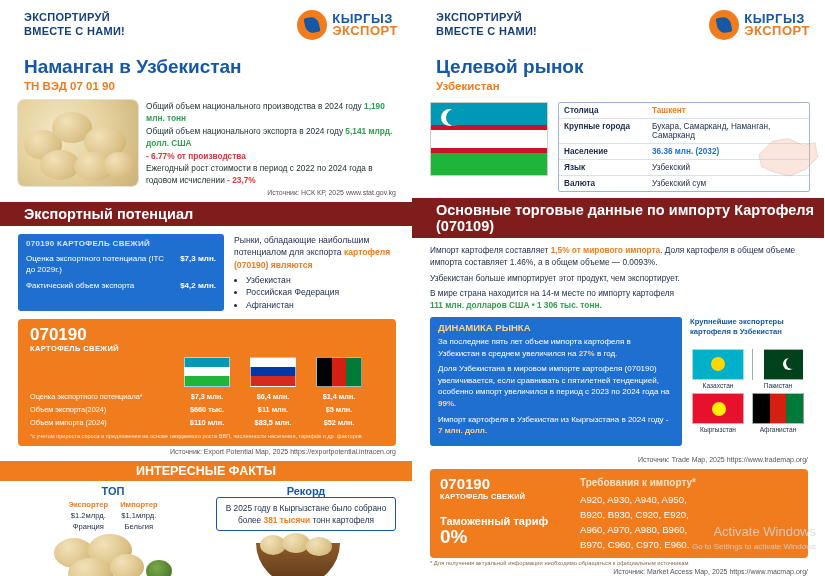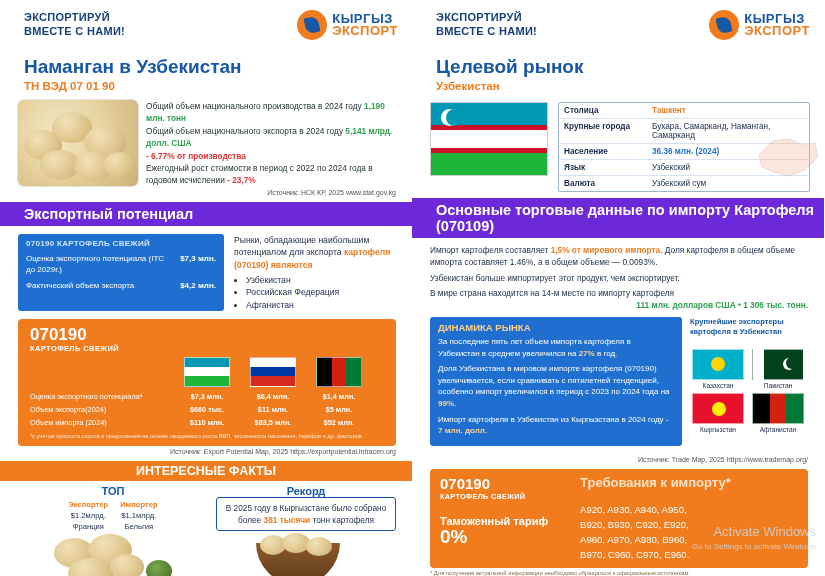--- a/index.html
+++ b/index.html
@@ -37,21 +37,21 @@
   .potato-photo{width:120px;height:86px;border-radius:6px;background:radial-gradient(circle at 35% 35%, #f4e7c6 0%, #e6d39f 45%, #cbb177 100%);position:relative;overflow:hidden;flex:none;box-shadow:0 0 0 1px #e2e2e2;}
   .potato{position:absolute;border-radius:50%;background:radial-gradient(circle at 35% 30%, #f2e2b8, #d9be83 70%, #bb9c5f 100%);}
   .stats{flex:1;font-size:8.3px;line-height:12.4px;color:#233;}
   .green{color:#2e9e4f;font-weight:bold;}
   .orange{color:#f07c1e;font-weight:bold;}
   .red{color:#d33;font-weight:bold;}
   .src{font-size:7px;color:#555;text-align:right;padding:2px 16px 0 0;}
 
   
   .band{background:#1657a6;color:#fff;font-size:14.5px;font-weight:bold;padding:4px 0 4px 24px;margin-top:6px;}
-  .band.green-band{background:#6d28d9;}
+  .band.green-band{background:#7f1d1d;}
 
   
   .pot-wrap{display:flex;gap:10px;padding:8px 16px 0 18px;}
   .blue-card{width:206px;background:#1f6fd0;color:#fff;border-radius:3px;padding:5px 8px;box-sizing:border-box;}
   .blue-card .code{font-size:8px;font-weight:bold;color:#cfe4ff;letter-spacing:.3px;}
   .blue-card .line{font-size:8px;margin-top:5px;display:flex;justify-content:space-between;gap:6px;line-height:11px;}
   .blue-card .line .val{font-weight:bold;white-space:nowrap;}
   .pot-text{flex:1;font-size:8.6px;line-height:12.4px;}
   .pot-text ul{margin:3px 0 0 12px;padding:0;}
   .pot-text li{margin:0;}
@@ -102,21 +102,21 @@
   .exp-cell{width:56px;text-align:center;font-size:6.6px;}
   .exp-cell .flag{width:52px;height:31px;margin-bottom:2px;}
 
   .tariff{margin:6px 16px 0 18px;background:#f07c1e;border-radius:4px;color:#fff;display:flex;padding:6px 10px;}
   .tariff .lft{width:140px;}
   .tariff .code{font-size:15px;font-weight:bold;line-height:17px;}
   .tariff .csub{font-size:7.3px;font-weight:bold;letter-spacing:.3px;}
   .tariff .tname{font-size:11px;font-weight:bold;margin-top:14px;}
   .tariff .tval{font-size:19px;font-weight:bold;line-height:20px;}
   .tariff .rgt{flex:1;font-size:9.6px;line-height:15px;}
-  .tariff .rgt .h{font-size:13px;font-weight:bold;color:#ffe2c4;margin-bottom:12px;}
+  .tariff .rgt .h{font-size:10px;font-weight:bold;color:#ffe2c4;margin-bottom:2px;}
   .tariff-note{font-size:5.8px;color:#8a6a45;padding:2px 16px 0 18px;}
 
   .wm{position:absolute;right:8px;bottom:22px;font-size:13px;color:#cfd6dd;opacity:.85;line-height:15px;text-align:right;pointer-events:none;}
 
   .map-ghost{position:absolute;right:2px;top:128px;width:70px;height:60px;opacity:.35;}
 </style>
 </head>
 <body>
 
 <div class="page">
@@ -311,42 +311,42 @@
         <div class="r">
           <div class="k">Столица</div>
           <div class="v"><span class="o">Ташкент</span></div>
         </div>
         <div class="r">
           <div class="k">Крупные города</div>
           <div class="v">Бухара, Самарканд, Наманган, Самарканд</div>
         </div>
         <div class="r">
           <div class="k">Население</div>
-          <div class="v"><span class="b">36.36 млн. (2024)</span></div>
+          <div class="v"><span class="b">36.36 млн. (2032)</span></div>
         </div>
         <div class="r">
           <div class="k">Язык</div>
           <div class="v">Узбекский</div>
         </div>
         <div class="r">
           <div class="k">Валюта</div>
           <div class="v">Узбекский сум</div>
         </div>
       </div>
     </div>
 
     <div class="band green-band">Основные торговые данные по импорту Картофеля (070109)</div>
 
     <div class="trade-txt">
       <p style="margin:0 0 4px 0;">
         <span>Импорт картофеля составляет </span><span class="orange">1,5% от мирового импорта</span><span>. Доля картофеля в общем объеме импорта составляет 1.46%, а в общем объеме — 0.0093%.</span>
       </p>
       <p style="margin:0 0 2px 0;">Узбекистан больше импортирует этот продукт, чем экспортирует.</p>
       <p style="margin:0;">В мире страна находится на 14-м месте по импорту картофеля</p>
-      <p style="margin:0;text-align:right;" class="green">111 млн. долларов США • 1 306 тыс. тонн.</p>
+      <p style="margin:0;" class="green">111 млн. долларов США • 1 306 тыс. тонн.</p>
     </div>
 
     <div class="dyn-wrap">
       <div class="dyn-card">
         <div class="t">ДИНАМИКА РЫНКА</div>
         <p>
           <span>За последние пять лет объем импорта картофеля в Узбекистан в среднем увеличился на </span><span class="y">27%</span><span> в год.</span>
         </p>
         <p>
           <span>Доля Узбекистана в мировом импорте картофеля (070190) увеличивается, если сравнивать с пятилетней тенденцией, особенно импорт увеличился в период с 2023 по 2024 года на </span><span class="y">99%</span><span>.</span>

